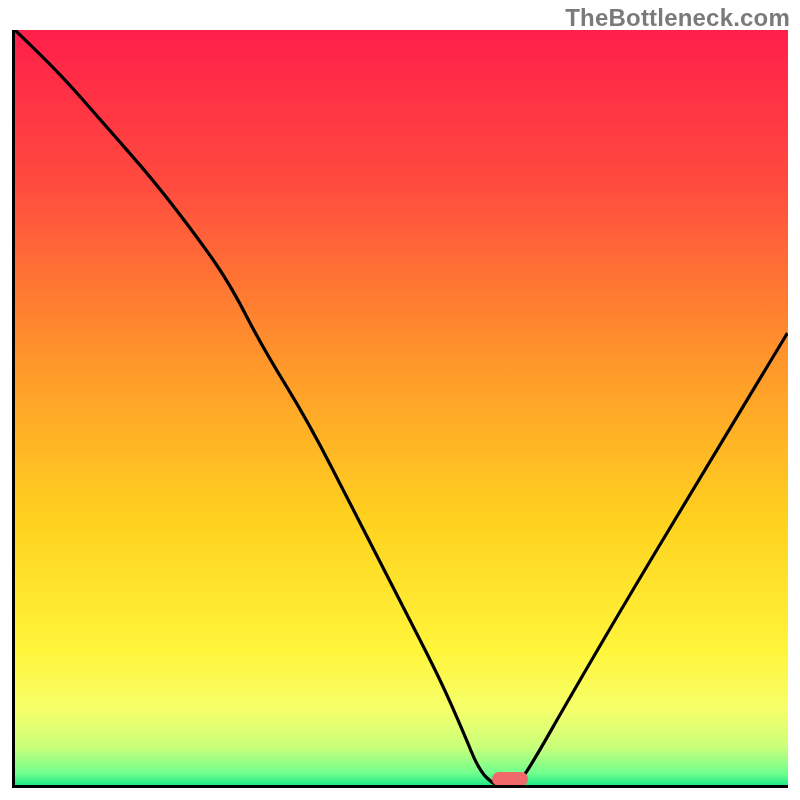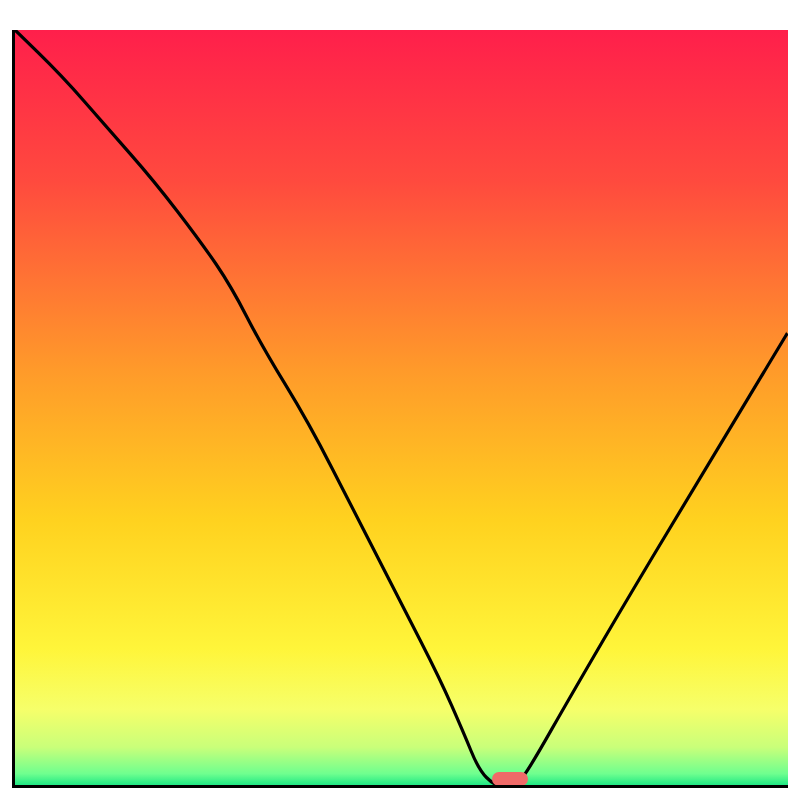--- a/index.html
+++ b/index.html
@@ -60,20 +60,21 @@
     width: 36px;
     height: 14px;
     border-radius: 8px;
     z-index: 7;
   }
 </style>
 </head>
 <body>
 <div class="wrap">
 
+  <div class="watermark">TheBottleneck.com</div>
 
   <div class="grad">
     <svg width="773" height="755" viewBox="0 0 773 755" preserveAspectRatio="none">
       <defs>
         <linearGradient id="bg-grad" x1="0" y1="0" x2="0" y2="1">
             <stop offset="0%" stop-color="#ff1f4b"></stop>
             <stop offset="20%" stop-color="#ff4a3e"></stop>
             <stop offset="45%" stop-color="#ff9a2a"></stop>
             <stop offset="65%" stop-color="#ffd21f"></stop>
             <stop offset="82%" stop-color="#fff53a"></stop>

